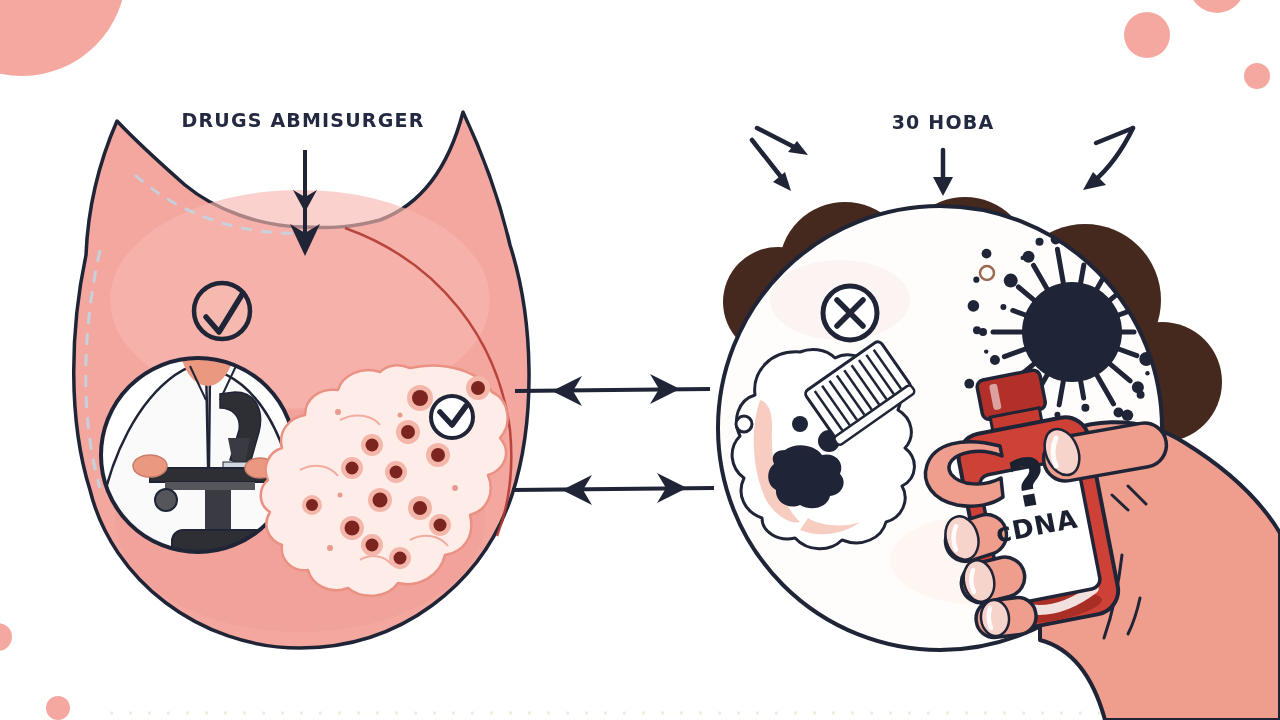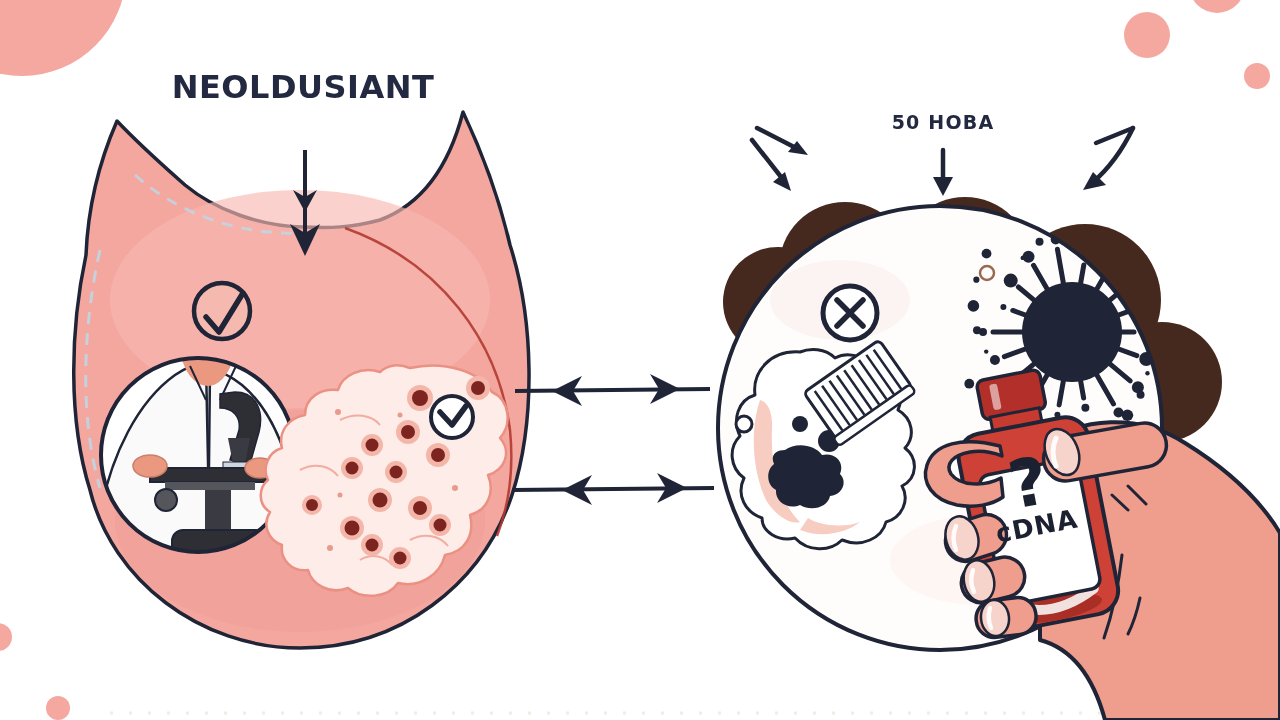--- a/index.html
+++ b/index.html
@@ -345,19 +345,19 @@
       <rect x="961" y="560" width="64" height="40" rx="20" transform="rotate(-14 993 580)" class="f-hand s-ink" stroke-width="3.5"></rect>
       <rect x="976" y="599" width="60" height="37" rx="18" transform="rotate(-7 1006 617)" class="f-hand s-ink" stroke-width="3.5"></rect>
       <ellipse cx="962" cy="538" rx="16" ry="22" transform="rotate(-16 962 538)" class="f-nail s-ink" stroke-width="2.5"></ellipse>
       <ellipse cx="979" cy="581" rx="15" ry="21" transform="rotate(-12 979 581)" class="f-nail s-ink" stroke-width="2.5"></ellipse>
       <ellipse cx="995" cy="618" rx="14" ry="18" transform="rotate(-6 995 618)" class="f-nail s-ink" stroke-width="2.5"></ellipse>
       <path d="M 956 526 Q 951 538 956 550 M 973 570 Q 969 581 974 592 M 990 608 Q 987 618 991 628" stroke="#ffffff" stroke-width="4.5" fill="none" stroke-linecap="round" opacity="0.9"></path>
     </g>
   </g>
 </svg>
 
-<div class="txt title" id="left-title">NEOLDUSIANT</div>
-<div class="txt subtitle" id="right-subtitle">50 HOBA</div>
+<div class="txt subtitle" id="left-subtitle">DRUGS ABMISURGER</div>
+<div class="txt subtitle" id="right-subtitle">30 HOBA</div>
 <div id="bottle-label-text">
   <div class="q">?</div>
   <div class="n">cDNA</div>
 </div>
 </div>
 
 </body></html>

